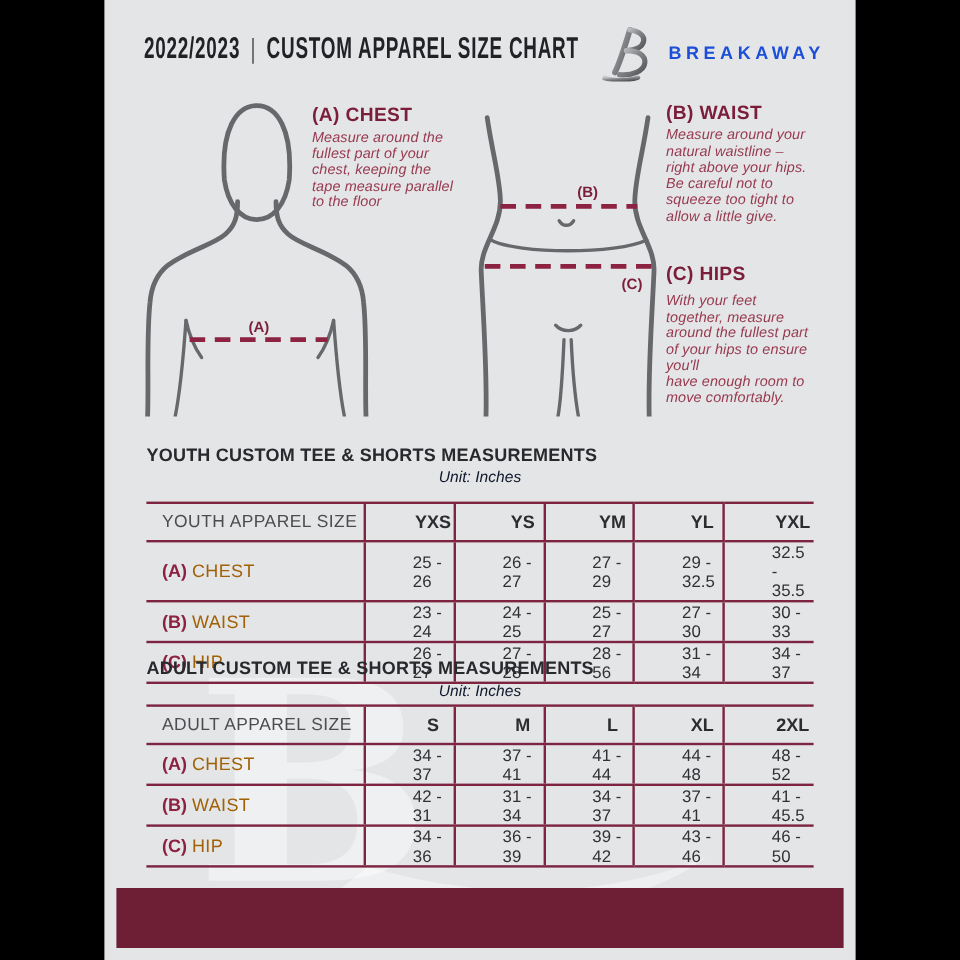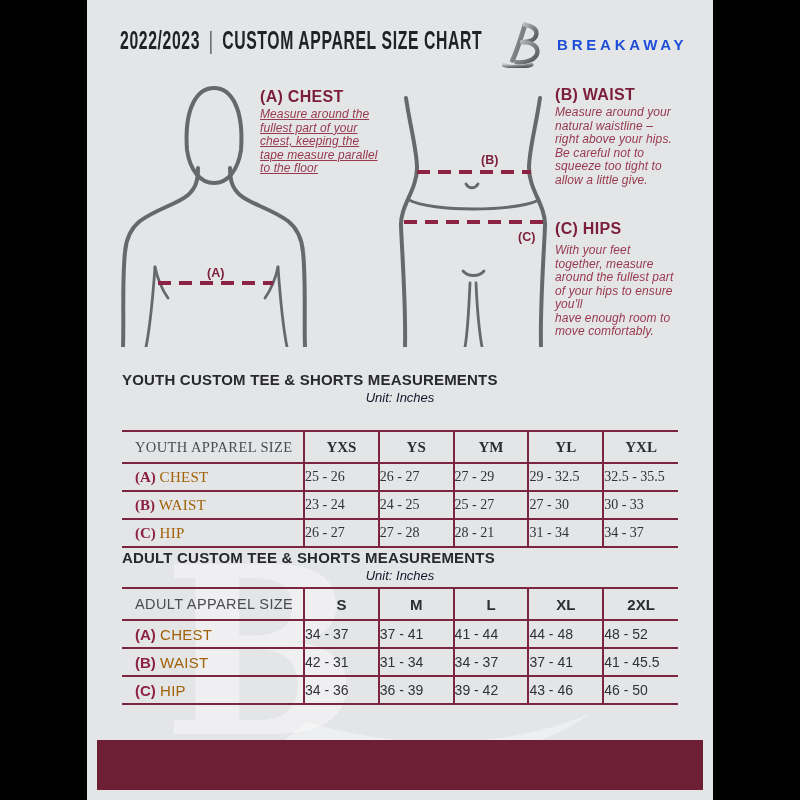--- a/index.html
+++ b/index.html
@@ -52,21 +52,21 @@
   
   .size-table{position:absolute;left:35px;width:556px;border-collapse:collapse;
     table-layout:fixed;background:transparent;}
   .size-table th,.size-table td{padding:0;vertical-align:middle;}
   .size-table thead th{border-top:2px solid var(--border);border-bottom:2px solid var(--border);
     height:32px;font-size:15px;font-weight:700;color:#2c2d30;text-align:center;}
   .size-table thead th.label-col{font-weight:400;font-size:14.5px;color:#4b4c4f;
     text-align:left;padding-left:13px;letter-spacing:0.4px;}
   .size-table tbody td{border-bottom:2px solid var(--border);height:28px;
     font-size:14px;color:#303134;}
-  .size-table th + th,.size-table td + td{border-left:2px solid var(--border);}
+  .size-table th + th,.size-table td + td{border-left:2px solid var(--border);padding-left:39px;}
   .size-table td.label-col{text-align:left;padding-left:13px;font-size:15px;}
   .size-table .prefix{font-weight:700;color:var(--prefix-maroon);}
   .size-table .rowlabel{color:#a16207;letter-spacing:0.3px;}
 
   
   .watermark{position:absolute;left:70px;top:556px;width:440px;height:208px;z-index:0;}
   .content-layer{position:relative;z-index:1;}
   .bottom-bar{position:absolute;left:10px;top:740px;width:606px;height:50px;
     background:var(--maroon-bar);z-index:3;}
 </style>
@@ -125,21 +125,21 @@
       <path class="outline-thin" d="M463,271 C468,277 479,277 484,271"></path>
       <path class="outline-thin" d="M470,283 C469,306 468,330 465,347"></path>
       <path class="outline-thin" d="M476,283 C477,306 479,330 482,347"></path>
       <line class="dashline" x1="417" y1="172" x2="531" y2="172"></line>
       <text class="marker" x="481" y="164">(B)</text>
       <line class="dashline" x1="404" y1="222" x2="544" y2="222"></line>
       <text class="marker" x="518" y="241">(C)</text>
     </svg>
 
     <div class="guide-heading" style="left:173px;top:88px;">(A) CHEST</div>
-    <div class="guide-text" style="left:173px;top:108px;width:150px;text-decoration:underline;">Measure around the
+    <div class="guide-text" style="left:173px;top:108px;width:150px;">Measure around the
 fullest part of your
 chest, keeping the
 tape measure parallel
 to the floor</div>
 
     <div class="guide-heading" style="left:468px;top:86px;">(B) WAIST</div>
     <div class="guide-text" style="left:468px;top:106px;width:150px;">Measure around your
 natural waistline –
 right above your hips.
 Be careful not to
@@ -150,21 +150,21 @@
     <div class="guide-text" style="left:468px;top:244px;width:150px;">With your feet
 together, measure
 around the fullest part
 of your hips to ensure
 you'll
 have enough room to
 move comfortably.</div>
 
     <div class="section-title" style="top:371px;">YOUTH CUSTOM TEE &amp; SHORTS MEASUREMENTS</div>
     <div class="unit-line" style="top:390px;">Unit: Inches</div>
-    <table class="size-table" style="top:430px;font-family:Liberation Serif, serif;">
+    <table class="size-table" style="top:418px;">
       <colgroup>
           <col style="width:182px;">
           <col>
           <col>
           <col>
           <col>
           <col>
         </colgroup>
       <thead>
           <tr>
@@ -190,21 +190,21 @@
             <td>23 - 24</td>
             <td>24 - 25</td>
             <td>25 - 27</td>
             <td>27 - 30</td>
             <td>30 - 33</td>
           </tr>
           <tr>
             <td class="label-col"><span class="prefix">(C) </span><span class="rowlabel">HIP</span></td>
             <td>26 - 27</td>
             <td>27 - 28</td>
-            <td>28 - 21</td>
+            <td>28 - 56</td>
             <td>31 - 34</td>
             <td>34 - 37</td>
           </tr>
         </tbody>
     </table>
 
     <div class="section-title" style="top:549px;">ADULT CUSTOM TEE &amp; SHORTS MEASUREMENTS</div>
     <div class="unit-line" style="top:568px;">Unit: Inches</div>
     <table class="size-table" style="top:587px;">
       <colgroup>

